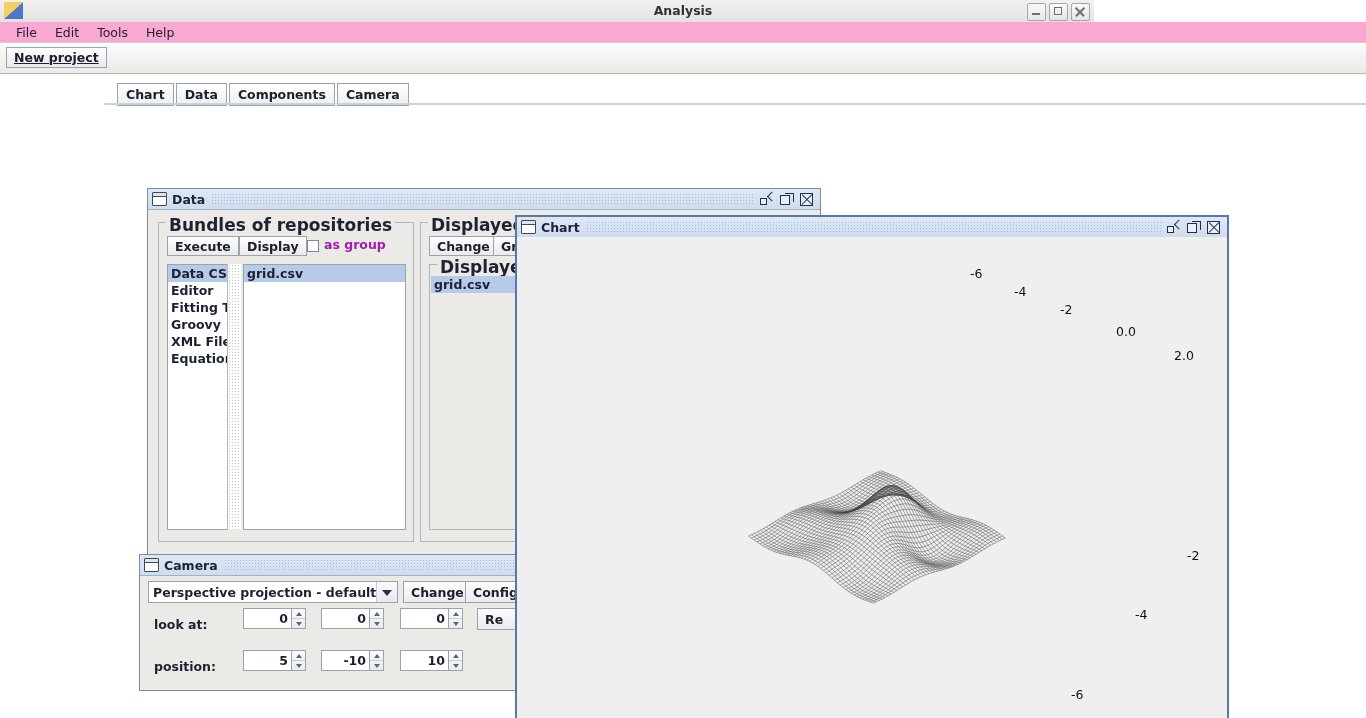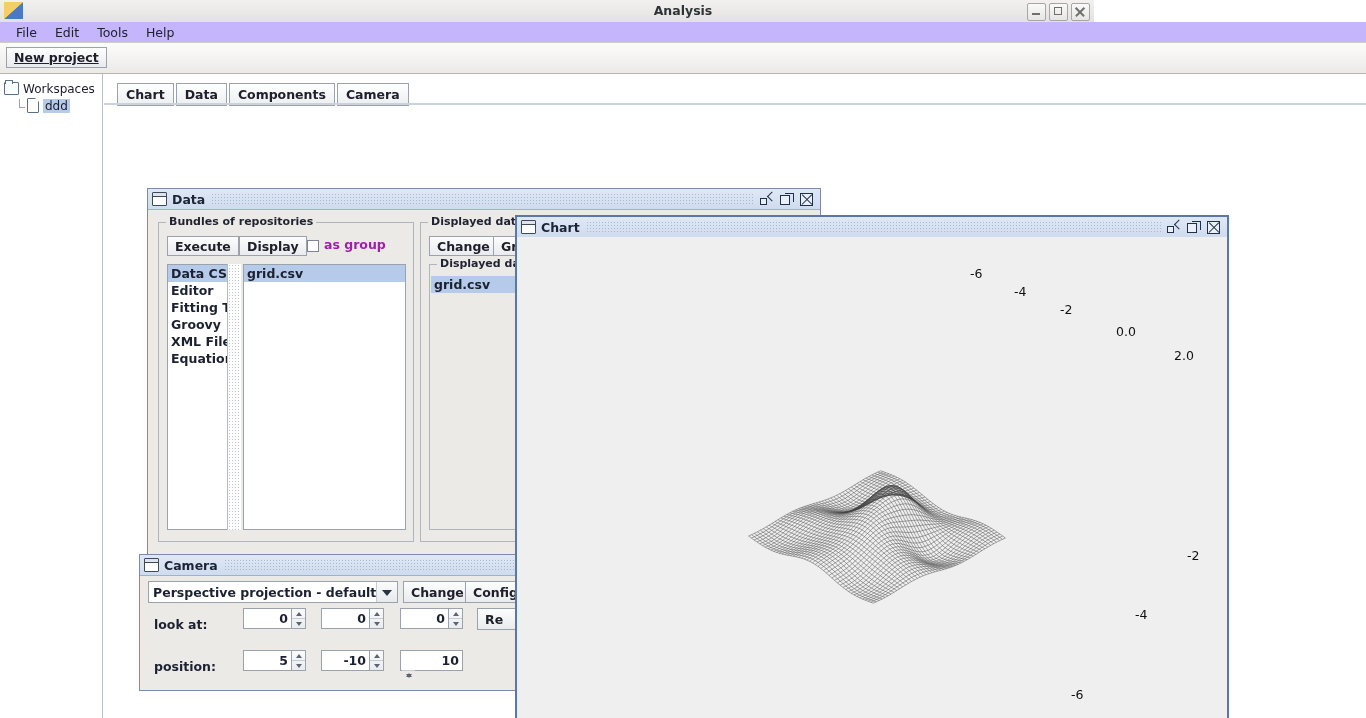--- a/index.html
+++ b/index.html
@@ -35,21 +35,21 @@
   .osbtn.max i{left:4px;top:3px;width:8px;height:8px;border:1.5px solid #6f6f6f;box-sizing:border-box;}
   .osbtn.cls i{left:3px;top:3px;width:10px;height:9px;}
   .osbtn.cls i:before,.osbtn.cls i:after{
     content:"";position:absolute;left:-1px;top:4px;width:12px;height:1.5px;background:#6f6f6f;}
   .osbtn.cls i:before{transform:rotate(45deg);}
   .osbtn.cls i:after{transform:rotate(-45deg);}
 
   
   .menubar{
     position:absolute;left:0;top:22px;width:1366px;height:21px;
-    background:#c4b5fd;border-bottom:1px solid #cfcdc9;
+    background:#f9a8d4;border-bottom:1px solid #cfcdc9;
     display:flex;align-items:center;padding-left:7px;box-sizing:border-box;
   }
   .menuitem{padding:1px 9px;font-size:12.5px;color:#22222f;cursor:default;}
 
   
   .toolbar{
     position:absolute;left:0;top:43px;width:1366px;height:30px;
     background:linear-gradient(#fcfcfc,#eceae7);
     border-bottom:1px solid #b7b4b0;
   }
@@ -144,21 +144,21 @@
     display:inline-block;height:20px;line-height:20px;padding:0 7px;
     font-size:12.5px;font-weight:bold;color:#20202c;box-sizing:border-box;
     border:1px solid #9aa2ae;background:linear-gradient(#fdfdfd,#e9ebee);
     white-space:nowrap;
   }
   .titledborder{
     position:absolute;border:1px solid #b0b6c0;box-sizing:border-box;
   }
   .tb-caption{
     position:absolute;top:-8px;left:7px;background:#eceae7;padding:0 3px;
-    font-size:11px;font-weight:bold;color:#1f2230;white-space:nowrap;
+    font-size:17px;font-weight:bold;color:#1f2230;white-space:nowrap;
   }
   .listbox{
     position:absolute;background:#ffffff;border:1px solid #9aa2ae;
     box-sizing:border-box;overflow:hidden;
   }
   .listrow{height:17px;line-height:17px;padding:0 3px;font-size:12.5px;
     font-weight:bold;color:#1b2130;white-space:nowrap;}
   .listrow.sel{background:#b6caea;}
   .vscroll{
     position:absolute;top:0;width:14px;height:100%;
@@ -225,33 +225,20 @@
     <div class="menuitem">File</div>
     <div class="menuitem">Edit</div>
     <div class="menuitem">Tools</div>
     <div class="menuitem">Help</div>
   </div>
 
   <div class="toolbar">
     <div class="tbbtn">New project</div>
   </div>
 
-  <div class="leftpane">
-    <div class="tree">
-      <div class="treerow">
-        <span class="folder-ic"></span>
-        <span>Workspaces</span>
-      </div>
-      <div class="treerow child">
-        <span class="elbow"></span>
-        <span class="file-ic"></span>
-        <span class="sel-label">ddd</span>
-      </div>
-    </div>
-  </div>
 
   <div class="rightpane">
 
     <div class="tabs">
       <div class="tab">Chart</div>
       <div class="tab">Data</div>
       <div class="tab">Components</div>
       <div class="tab">Camera</div>
     </div>
     <div class="tabstrip"></div>
@@ -351,21 +338,21 @@
               <span class="ar dn"></span>
             </span>
         </div>
         <div class="spinner" style="left:181px;top:95px;width:63px;">
           <span class="val">-10</span>
           <span class="arrows">
               <span class="ar up"></span>
               <span class="ar dn"></span>
             </span>
         </div>
-        <div class="spinner" style="left:260px;top:95px;width:63px;flex-direction:column;">
+        <div class="spinner" style="left:260px;top:95px;width:63px;">
           <span class="val">10</span>
           <span class="arrows">
               <span class="ar up"></span>
               <span class="ar dn"></span>
             </span>
         </div>
       </div>
 
       <div class="iframe-win active" style="left:402px;top:108px;width:714px;height:549px;background:#e9eaec;">
         <div class="iframe-title">

